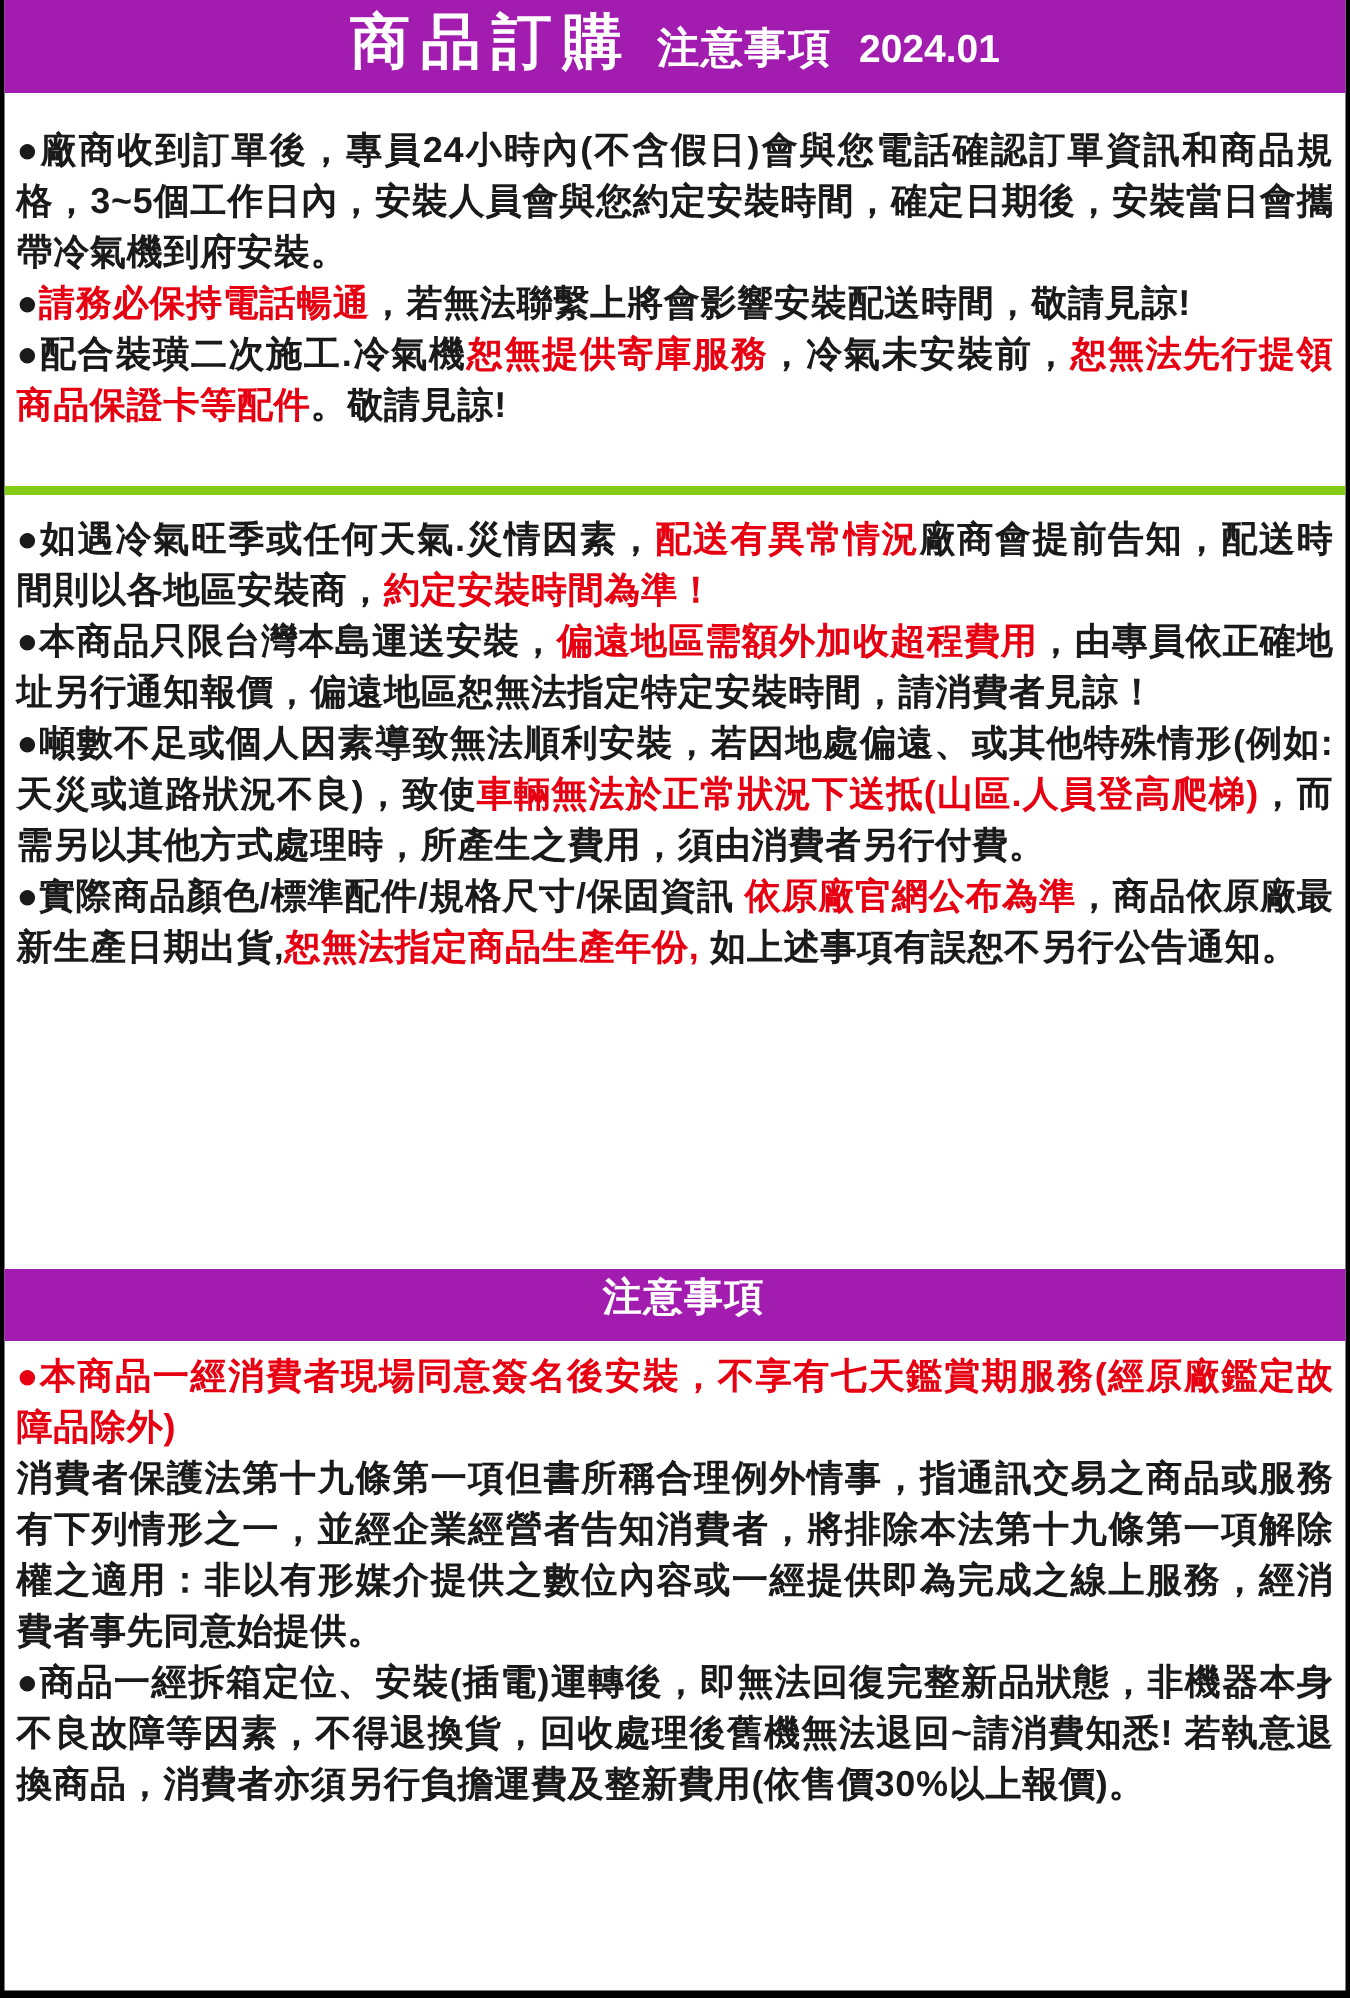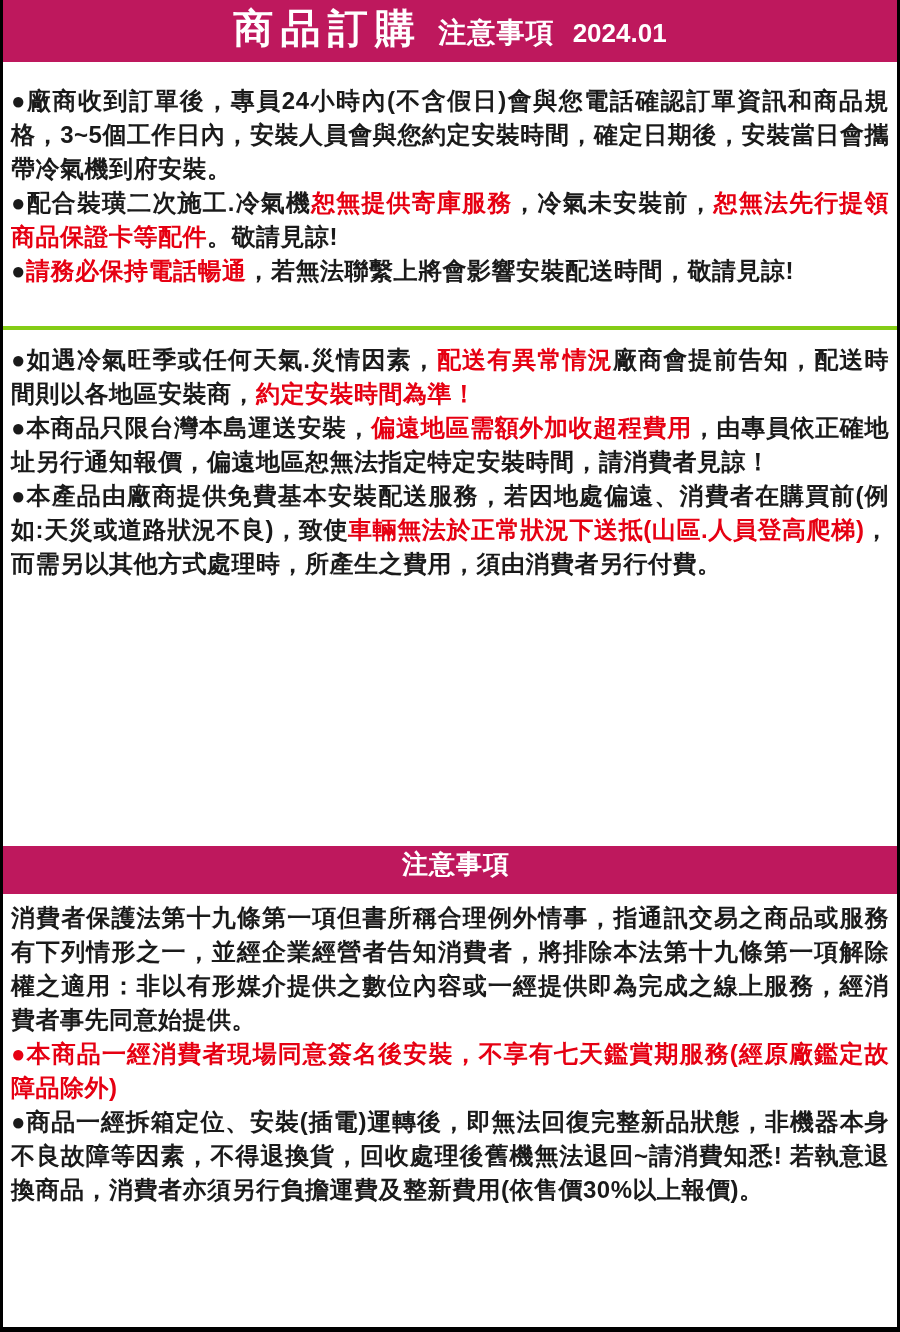--- a/index.html
+++ b/index.html
@@ -27,67 +27,68 @@
   .bar1{height:62px;padding-top:6px;box-sizing:border-box;}
   .bar2{height:48px;padding-top:4px;box-sizing:border-box;}
   .bar .t-big{font-size:40px;font-weight:bold;letter-spacing:.18em;line-height:1.1;}
   .bar1 .t-big{margin-right:4px;}
   .bar .t-mid{font-size:28px;font-weight:bold;letter-spacing:.04em;line-height:1.1;margin-left:12px;}
   .bar .t-sml{font-size:26px;font-weight:bold;margin-left:18px;line-height:1.1;}
   .bar2 .t-big{font-size:34px;}
   .bar2 .t-mid{font-size:26px;}
 
   .sec{box-sizing:border-box;flex:none;}
-  .sec1{height:268px;border-bottom:4px solid #84cc16;padding:22px 8px 0 8px;}
+  .sec1{height:268px;border-bottom:6px solid #84cc16;padding:22px 8px 0 8px;}
   .sec2{height:516px;padding:13px 8px 0 8px;}
   .sec3{flex:1 1 auto;padding:7px 8px 0 8px;}
 
   p.notice{
     margin:0;font-size:24px;line-height:34px;font-weight:bold;
     color:#1a1a1a;letter-spacing:0.5px;text-align:justify;
   }
   .run-black{color:#1a1a1a;}
   .run-red{color:#e60012;}
   .p2{margin-top:6px;}
   .p3{margin-top:32px;}
   .p5{margin-top:40px;}
   .p6{margin-top:28px;}
   .p7{margin-top:20px;}
   .p8{margin-top:20px;}
   .p9{margin-top:18px;}
   .p10{margin-top:24px;}
   .p11b{margin-top:2px;}
   .p12{margin-top:30px;}
 </style>
-<style>.run-red{color:#e60012;}.run-black{color:#1a1a1a;}.bar{background:#be185d;color:#ffffff;}body{background:#ffffff;}</style></head>
+<style>.run-red{color:#e60012;}.run-black{color:#1a1a1a;}.bar{background:#a21caf;color:#ffffff;}body{background:#ffffff;}</style></head>
 <body>
 
 <div class="sheet">
 
   <div class="bar bar1">
     <span class="t-big">商品訂購</span>
     <span class="t-mid">注意事項</span>
     <span class="t-sml">2024.01</span>
   </div>
 
   <div class="sec sec1">
     <p class="notice p1"><span class="run-black">●廠商收到訂單後，專員24小時內(不含假日)會與您電話確認訂單資訊和商品規格，3~5個工作日內，安裝人員會與您約定安裝時間，確定日期後，安裝當日會攜帶冷氣機到府安裝。</span></p>
+    <p class="notice p3"><span class="run-black">●</span><span class="run-red">請務必保持電話暢通</span><span class="run-black">，若無法聯繫上將會影響安裝配送時間，敬請見諒!</span></p>
     <p class="notice p2"><span class="run-black">●配合裝璜二次施工.冷氣機</span><span class="run-red">恕無提供寄庫服務</span><span class="run-black">，冷氣未安裝前，</span><span class="run-red">恕無法先行提領商品保證卡等配件</span><span class="run-black">。敬請見諒!</span></p>
-    <p class="notice p3"><span class="run-black">●</span><span class="run-red">請務必保持電話暢通</span><span class="run-black">，若無法聯繫上將會影響安裝配送時間，敬請見諒!</span></p>
   </div>
 
   <div class="sec sec2">
     <p class="notice p4"><span class="run-black">●如遇冷氣旺季或任何天氣.災情因素，</span><span class="run-red">配送有異常情況</span><span class="run-black">廠商會提前告知，配送時間則以各地區安裝商，</span><span class="run-red">約定安裝時間為準！</span></p>
     <p class="notice p6"><span class="run-black">●本商品只限台灣本島運送安裝，</span><span class="run-red">偏遠地區需額外加收超程費用</span><span class="run-black">，由專員依正確地址另行通知報價，偏遠地區恕無法指定特定安裝時間，請消費者見諒！</span></p>
-    <p class="notice p8"><span class="run-black">●本產品由廠商提供免費基本安裝配送服務，若因地處偏遠、消費者在購買前(例如:天災或道路狀況不良)，致使</span><span class="run-red">車輛無法於正常狀況下送抵(山區.人員登高爬梯)</span><span class="run-black">，而需另以其他方式處理時，所產生之費用，須由消費者另行付費。</span></p>
+    <p class="notice p8"><span class="run-black">●噸數不足或個人因素導致無法順利安裝，若因地處偏遠、或其他特殊情形(例如:天災或道路狀況不良)，致使</span><span class="run-red">車輛無法於正常狀況下送抵(山區.人員登高爬梯)</span><span class="run-black">，而需另以其他方式處理時，所產生之費用，須由消費者另行付費。</span></p>
+    <p class="notice p9"><span class="run-black">●實際商品顏色/標準配件/規格尺寸/保固資訊 </span><span class="run-red">依原廠官網公布為準</span><span class="run-black">，商品依原廠最新生產日期出貨,</span><span class="run-red">恕無法指定商品生產年份,</span><span class="run-black"> 如上述事項有誤恕不另行公告通知。</span></p>
   </div>
 
   <div class="bar bar2">
     <span class="t-mid">注意事項</span>
   </div>
 
   <div class="sec sec3">
+    <p class="notice p11a"><span class="run-red">●本商品一經消費者現場同意簽名後安裝，不享有七天鑑賞期服務(經原廠鑑定故障品除外)</span></p>
     <p class="notice p11b"><span class="run-black">消費者保護法第十九條第一項但書所稱合理例外情事，指通訊交易之商品或服務有下列情形之一，並經企業經營者告知消費者，將排除本法第十九條第一項解除權之適用：非以有形媒介提供之數位內容或一經提供即為完成之線上服務，經消費者事先同意始提供。</span></p>
-    <p class="notice p11a"><span class="run-red">●本商品一經消費者現場同意簽名後安裝，不享有七天鑑賞期服務(經原廠鑑定故障品除外)</span></p>
     <p class="notice p12"><span class="run-black">●商品一經拆箱定位、安裝(插電)運轉後，即無法回復完整新品狀態，非機器本身不良故障等因素，不得退換貨，回收處理後舊機無法退回~請消費知悉! 若執意退換商品，消費者亦須另行負擔運費及整新費用(依售價30%以上報價)。</span></p>
   </div>
 
 </div>
 
 </body></html>

